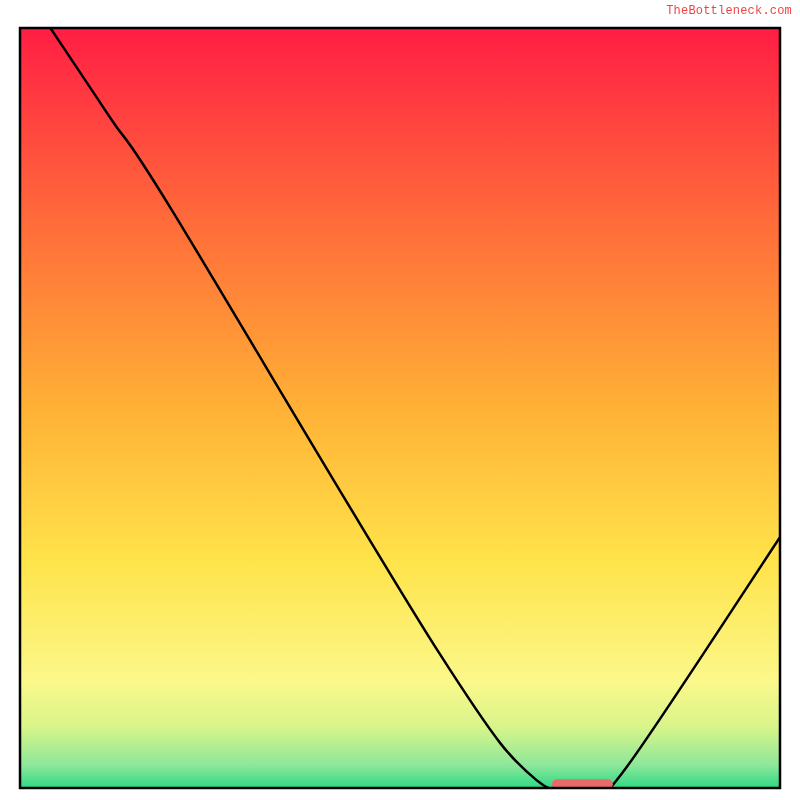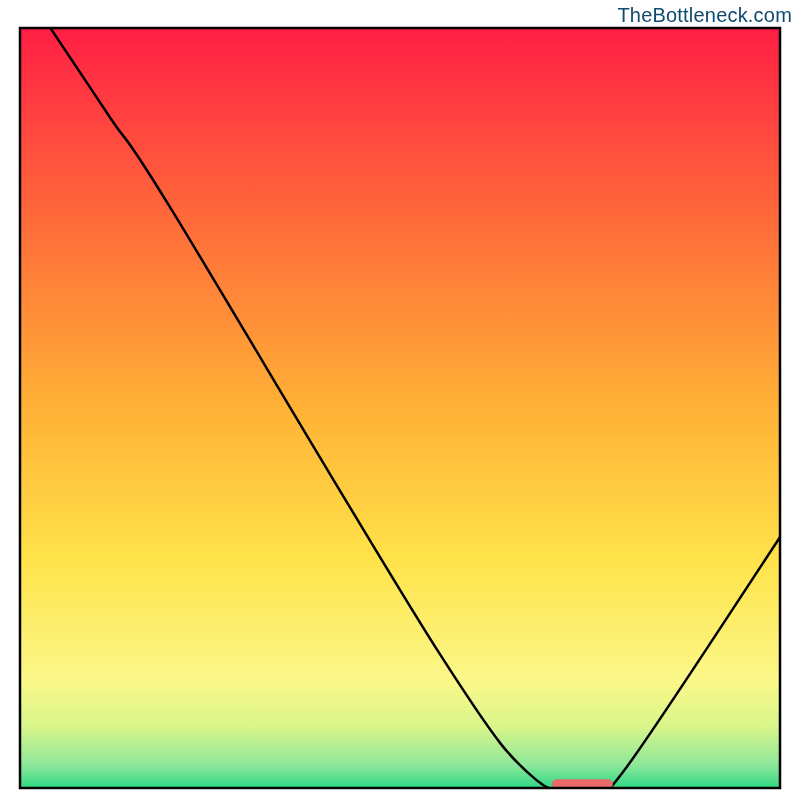--- a/index.html
+++ b/index.html
@@ -16,25 +16,26 @@
     width: 800px;
     height: 800px;
   }
   svg {
     display: block;
   }
   .watermark {
     position: absolute;
     top: 4px;
     right: 8px;
-    font-size: 20px;
+    font-size: 12px;
     font-weight: 500;
-    color: #0c4a6e;
+    color: #ef4444;
     letter-spacing: 0.2px;
     user-select: none;
+    font-family: Liberation Mono, monospace;
   }
 </style>
 </head>
 <body>
 
 <div class="canvas-wrap">
   <div class="watermark">TheBottleneck.com</div>
   <svg id="chart-svg" width="800" height="800" viewBox="0 0 800 800">
     <defs>
       <linearGradient id="bg-grad" x1="0" y1="0" x2="0" y2="1">

